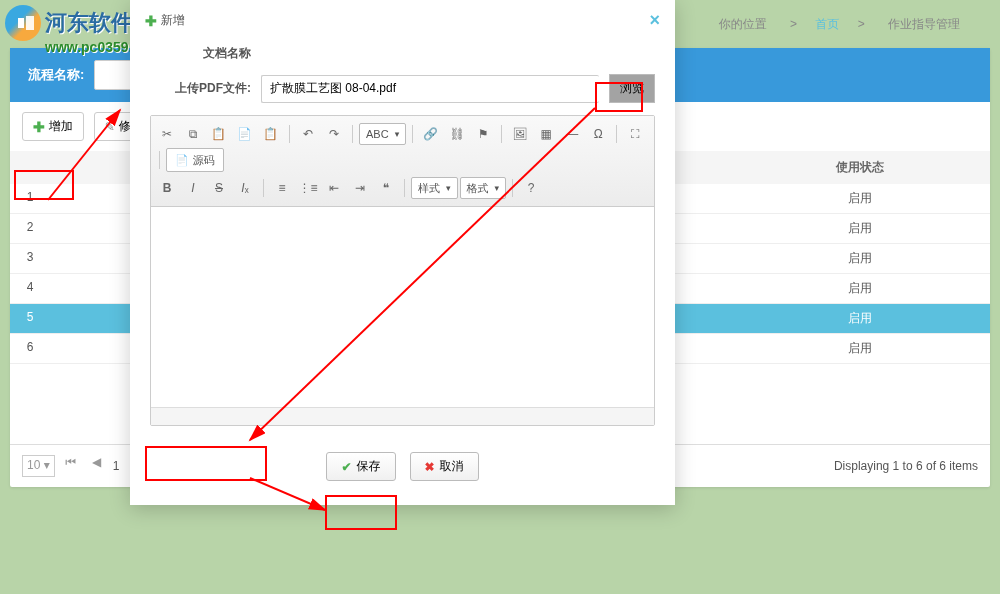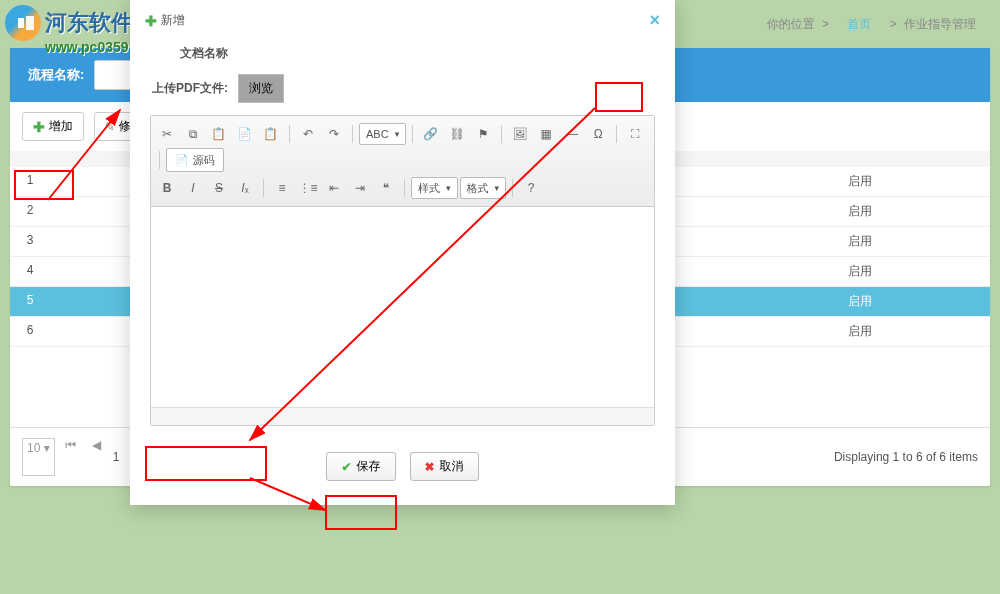--- a/index.html
+++ b/index.html
@@ -9,21 +9,21 @@
 .bg-page { position: absolute; top: 0; left: 0; right: 0; bottom: 0; }
 .watermark { position: absolute; top: 5px; left: 5px; z-index: 1; }
 .watermark-logo { display: flex; align-items: center; gap: 4px; }
 .watermark-circle { width: 36px; height: 36px; border-radius: 50%; background: linear-gradient(135deg, #3aa8e0 40%, #f7a93e 60%); display: flex; align-items: center; justify-content: center; overflow: hidden; }
 .watermark-circle svg { width: 30px; height: 30px; }
 .watermark-text { font-size: 22px; font-weight: bold; color: #2b6ca3; text-shadow: 1px 1px 0 #fff; }
 .watermark-url { color: #2c8c2c; font-size: 14px; font-weight: bold; margin-left: 40px; margin-top: -2px; text-shadow: 1px 1px 0 #fff; }
 
 .top-header { height: 48px; display: flex; align-items: center; justify-content: flex-end; padding: 0 20px; color: #888; font-size: 12px; }
 .breadcrumb a { color: #5bc0de; text-decoration: none; margin: 0 15px; }
-.breadcrumb span { margin: 0 4px; }
+.breadcrumb span { margin: 0 20px; }
 
 .main-content { background: #fff; margin: 0 10px 10px 10px; border-radius: 2px; box-shadow: 0 1px 3px rgba(0,0,0,0.1); }
 
 .filter-bar { background: #3899db; padding: 12px 18px; display: flex; align-items: center; gap: 10px; }
 .filter-label { color: #fff; font-weight: bold; font-size: 13px; text-align: center; }
 .filter-input { width: 140px; height: 30px; border: 1px solid #ccc; border-radius: 2px; padding: 0 8px; }
 
 .action-bar { padding: 10px 12px; display: flex; gap: 10px; }
 .action-btn { padding: 5px 10px; border: 1px solid #ccc; background: #fff; border-radius: 3px; cursor: pointer; display: inline-flex; align-items: center; gap: 4px; font-size: 12px; }
 .action-btn .plus { color: #4caf50; font-weight: bold; font-size: 14px; }
@@ -32,39 +32,39 @@
 .table { width: 100%; }
 .table-header { display: flex; background: #f5f5f5; padding: 8px 0; font-weight: bold; color: #666; }
 .col-num { width: 40px; text-align: center; }
 .col-status { width: 260px; text-align: center; }
 .col-spacer { flex: 1; }
 .table-row { display: flex; padding: 6px 0; border-bottom: 1px solid #eee; }
 .table-row.selected { background: #5bc0de; color: #fff; }
 
 .table-footer { display: flex; justify-content: space-between; align-items: center; padding: 10px 12px; border-top: 1px solid #ddd; }
 .pager { display: flex; align-items: center; gap: 6px; }
-.pager-btn { width: 20px; height: 38px; text-align: center; color: #999; cursor: pointer; }
+.pager-btn { width: 20px; height: 22px; text-align: center; color: #999; cursor: pointer; }
 
 
 .hl { position: absolute; border: 2px solid #ff0000; z-index: 100; pointer-events: none; }
 .hl1 { top: 170px; left: 14px; width: 60px; height: 30px; }
 .hl2 { top: 82px; left: 595px; width: 48px; height: 30px; }
 .hl3 { top: 446px; left: 145px; width: 122px; height: 35px; }
 .hl4 { top: 495px; left: 325px; width: 72px; height: 35px; }
 
 
 .arrow-line { position: absolute; z-index: 99; pointer-events: none; }
 .modal { position: absolute; top: 0; left: 130px; width: 545px; background: #fff; z-index: 60; box-shadow: 0 4px 20px rgba(0,0,0,0.2); padding-bottom: 20px; }
 .modal-header { display: flex; align-items: center; justify-content: space-between; padding: 10px 15px 6px 15px; }
 .modal-title { display: flex; align-items: center; gap: 4px; font-size: 12px; color: #555; }
 .modal-title .plus { color: #4caf50; font-weight: bold; font-size: 14px; }
 .modal-close { color: #5bc0de; font-size: 18px; cursor: pointer; font-weight: bold; }
 
 .modal-body { padding: 8px 20px; }
-.form-row { display: flex; align-items: center; gap: 10px; margin-bottom: 12px; }
+.form-row { display: flex; align-items: center; gap: 10px; margin-bottom: 12px; margin-left: 23px; }
 .form-label { width: 78px; text-align: right; font-weight: bold; color: #555; font-size: 12px; }
 .form-input { flex: 1; height: 28px; border: 1px solid #ccc; border-radius: 2px; padding: 0 8px; font-size: 12px; }
 .browse-btn { padding: 5px 10px; border: 1px solid #bbb; background: #a3a3a3; cursor: pointer; font-size: 12px; }
 
 .progress-bar { height: 20px; background: #1a7cc0; color: #fff; text-align: center; line-height: 20px; font-size: 11px; border-radius: 2px; margin: 8px 0 12px 0; }
 
 .content-label { font-weight: bold; color: #555; margin-bottom: 6px; font-size: 12px; }
 
 
 .editor { border: 1px solid #ccc; border-radius: 2px; }
@@ -126,20 +126,21 @@
       <button class="action-btn">
         <span class="pencil">✎</span>
         <span>修改/查</span>
       </button>
     </div>
 
     <div class="table">
       <div class="table-header">
         <div class="col-num"></div>
         <div class="col-spacer"></div>
+        <div class="col-status">使用状态</div>
       </div>
       <div class="table-row">
           <div class="col-num">1</div>
           <div class="col-spacer"></div>
           <div class="col-status">启用</div>
         </div>
       <div class="table-row">
           <div class="col-num">2</div>
           <div class="col-spacer"></div>
           <div class="col-status">启用</div>
@@ -208,20 +209,21 @@
     <span class="modal-close">×</span>
   </div>
 
   <div class="modal-body">
     <div class="form-row">
       <span class="form-label">文档名称</span>
     </div>
 
     <div class="form-row">
       <span class="form-label">上传PDF文件:</span>
+      <input class="form-input" style="border-right: 0px;" value="扩散膜工艺图 08-04.pdf">
       <button class="browse-btn">浏览</button>
     </div>
 
 
 
     <div class="editor">
       <div class="editor-toolbar">
         <div class="toolbar-row">
           <span class="tb-btn">✂</span>
           <span class="tb-btn">⧉</span>

